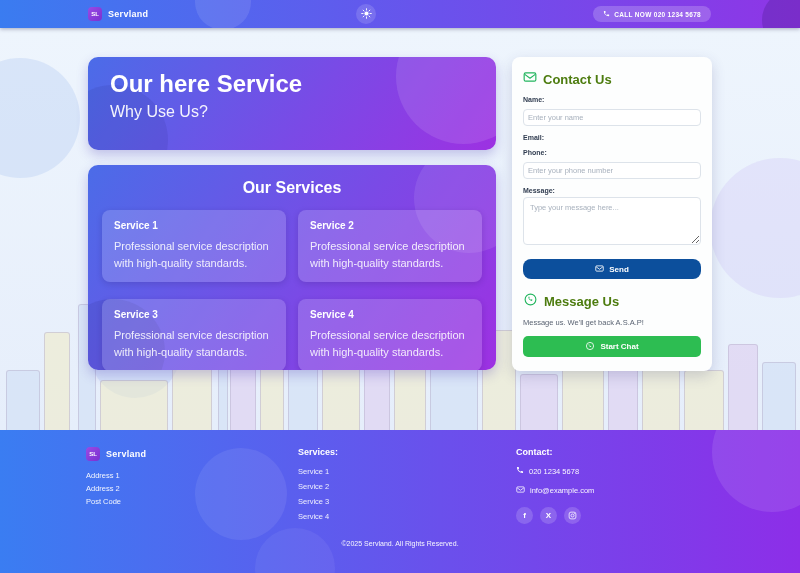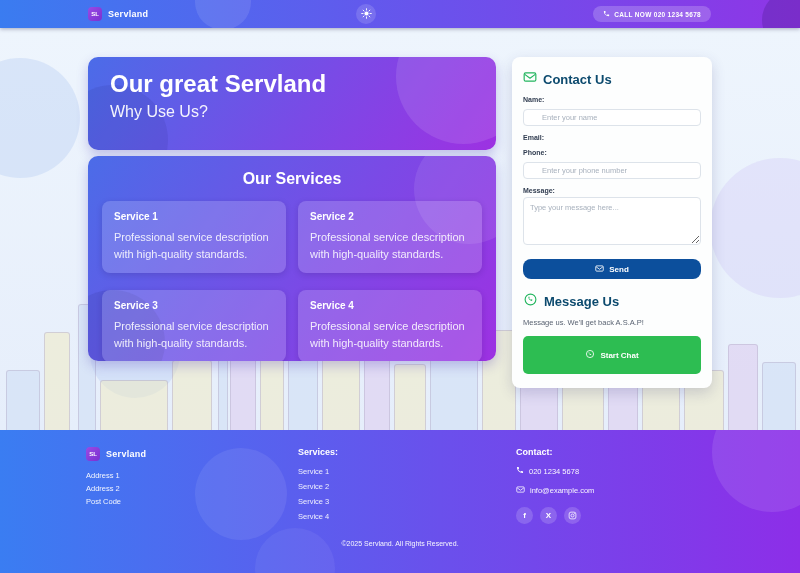--- a/index.html
+++ b/index.html
@@ -70,21 +70,21 @@
     height:93px; border-radius:10px;
     background:linear-gradient(125deg,#4b6ce8 0%, #7a4ae6 55%, #9d31e2 100%);
     position:relative; overflow:hidden;
     padding:13px 22px;
     box-shadow:0 5px 12px rgba(80,60,180,.28);
   }
   .deco { position:absolute; border-radius:50%; }
   .hero-title { font-size:24px; font-weight:800; color:#fff; position:relative; z-index:2; }
   .hero-subtitle { font-size:16px; color:rgba(255,255,255,.93); margin-top:5px; position:relative; z-index:2; }
   .services-card {
-    margin-top:6px; height:205px; border-radius:10px;
+    margin-top:15px; height:205px; border-radius:10px;
     background:linear-gradient(125deg,#4b6ce8 0%, #7a4ae6 55%, #9d31e2 100%);
     position:relative; overflow:hidden;
     padding:14px 14px;
     box-shadow:0 5px 12px rgba(80,60,180,.28);
   }
   .services-title { text-align:center; color:#fff; font-size:16px; font-weight:800; margin-bottom:13px; position:relative; z-index:2; }
   .services-grid { display:grid; grid-template-columns:1fr 1fr; gap:17px 12px; position:relative; z-index:2; }
   .service-card {
     background:rgba(255,255,255,.17);
     border-radius:8px; padding:10px 12px; min-height:53px;
@@ -92,42 +92,42 @@
   }
   .service-title { color:#fff; font-size:10px; font-weight:800; }
   .service-desc { color:rgba(255,255,255,.87); font-size:11px; line-height:1.55; margin-top:7px; }
   
   .contact-card {
     background:#fdfefe; border-radius:8px;
     box-shadow:0 5px 14px rgba(60,60,120,.20);
     padding:13px 11px 14px;
   }
   .card-title-row { display:flex; align-items:center; gap:6px; }
-  .card-title { font-size:13px; font-weight:800; color:#0c4a6e; }
+  .card-title { font-size:13px; font-weight:800; color:#4d7c0f; }
   .field { margin-top:8px; }
   .field-label { font-size:7px; font-weight:bold; color:#303c50; margin-bottom:3px; }
   .field input, .field textarea {
     width:100%; border:1px solid #dde3ea; border-radius:4px;
-    font-size:7.5px; padding:0 18px; color:#333; background:#fff;
+    font-size:7.5px; padding:0 4px; color:#333; background:#fff;
     font-family:"Liberation Sans", sans-serif;
     height:17px; outline:none;
   }
   .field textarea { height:48px; padding:5px 6px; resize:vertical; }
   .field input::placeholder, .field textarea::placeholder { color:#a8b1bd; }
   .send-button {
     margin-top:10px; width:100%; height:20px;
     background:#0c4f9c; color:#fff; border:none; border-radius:8px;
     font-size:8px; font-weight:bold; cursor:pointer;
     display:flex; align-items:center; justify-content:center; gap:5px;
     font-family:"Liberation Sans", sans-serif;
   }
   .message-us { margin-top:13px; }
   .msg-text { font-size:7.5px; color:#5a6372; margin-top:7px; }
   .chat-button {
-    margin-top:9px; width:100%; height:38px;
+    margin-top:9px; width:100%; height:21px;
     background:#2dbd52; color:#fff; border:none; border-radius:5px;
     font-size:8px; font-weight:bold; cursor:pointer;
     display:flex; align-items:center; justify-content:center; gap:5px;
     font-family:"Liberation Sans", sans-serif;
   }
   
   .footer {
     height:143px;
     background:linear-gradient(90deg,#3a7df2 0%, #6a50ec 55%, #8d2ee8 100%);
     position:relative; overflow:hidden; color:#fff;
@@ -217,21 +217,21 @@
     <div class="bld b-p" style="left:728px; width:30px; height:88px;"></div>
     <div class="bld b-b" style="left:762px; width:34px; height:70px;"></div>
   </div>
 
   <div class="container">
     <div class="left-col">
 
       <div class="hero-card">
         <div class="deco" style="right:-35px; top:-48px; width:135px; height:135px; background:rgba(255,255,255,.11);"></div>
         <div class="deco" style="left:-30px; bottom:-45px; width:110px; height:110px; background:rgba(30,30,110,.10);"></div>
-        <div class="hero-title">Our great Servland</div>
+        <div class="hero-title">Our here Service</div>
         <div class="hero-subtitle">Why Use Us?</div>
       </div>
 
       <div class="services-card">
         <div class="deco" style="right:-28px; top:-22px; width:110px; height:110px; background:rgba(255,255,255,.09);"></div>
         <div class="deco" style="left:-28px; bottom:-34px; width:105px; height:105px; background:rgba(25,25,100,.11);"></div>
         <div class="services-title">Our Services</div>
         <div class="services-grid">
           <div class="service-card">
             <div class="service-title">Service 1</div>

